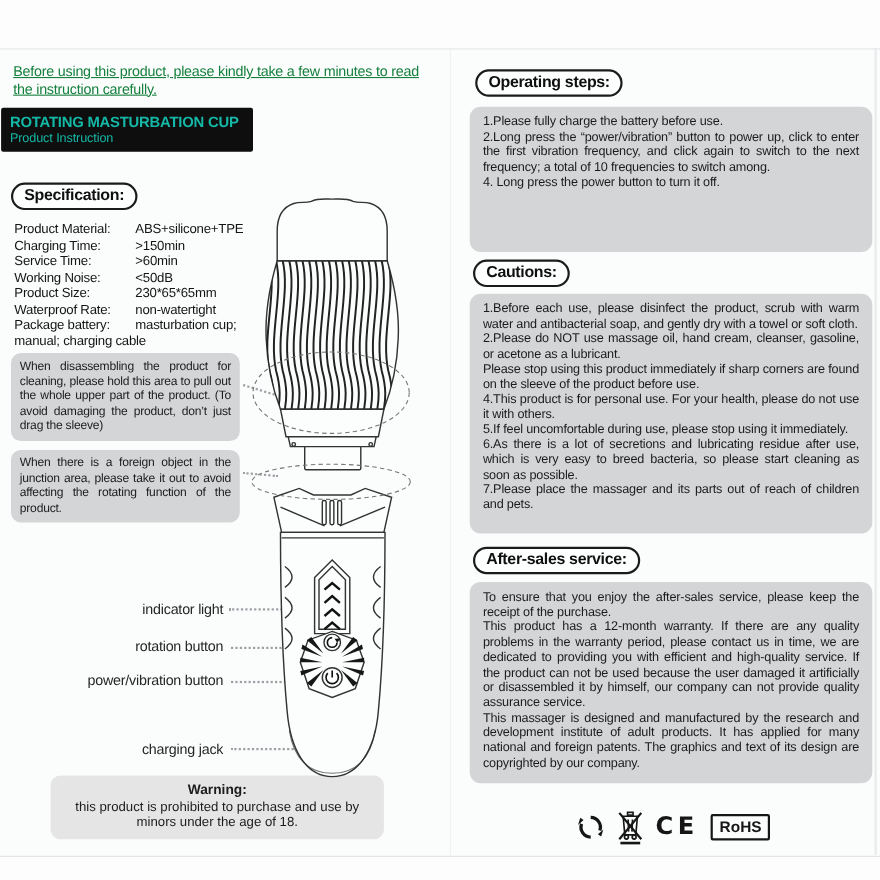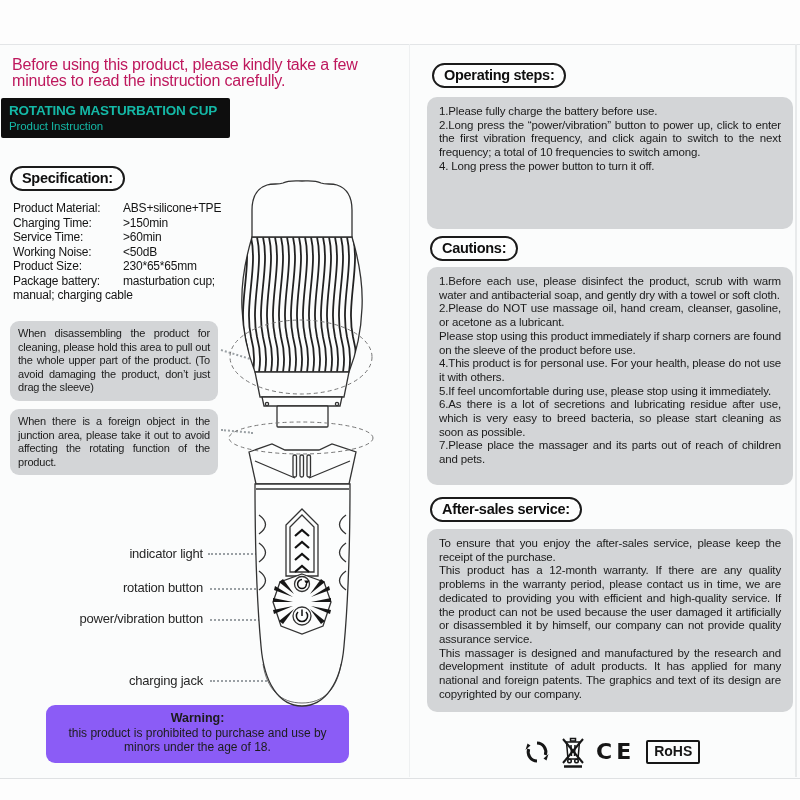--- a/index.html
+++ b/index.html
@@ -7,21 +7,21 @@
     width:800px;height:800px;position:relative;overflow:hidden;
     background:#fdfdfd;
     font-family:"Liberation Sans",sans-serif;color:#1b1b1b;
   }
   .surface{position:absolute;left:0;top:44px;width:800px;height:733px;
     background:#fbfcfc;border-top:1px solid #e3e5e7;border-bottom:1px solid #dfe1e3;}
   .fold{position:absolute;left:409px;top:44px;width:1px;height:733px;background:#eef0f1;}
   .edge-r{position:absolute;left:795px;top:44px;width:2px;height:733px;background:#e8eaeb;}
 
   .intro{position:absolute;left:12px;top:57px;width:382px;
-    font-size:16px;line-height:15.5px;letter-spacing:-0.2px;color:#be185d;}
+    font-size:13px;line-height:15.5px;letter-spacing:-0.2px;color:#15803d;text-decoration:underline;}
 
   .titlebox{position:absolute;left:1px;top:98px;width:213px;background:#0e0e0e;color:#14b8a6;
     padding:5px 8px 6px;border-radius:2px;z-index:2;}
   .titlebox .t1{font-size:13.5px;font-weight:700;letter-spacing:-0.2px;white-space:nowrap;}
   .titlebox .t2{font-size:11.5px;margin-top:2px;letter-spacing:-0.1px;}
 
   .pill{position:absolute;display:inline-block;border:2px solid #1b1b1b;border-radius:16px;
     padding:2px 10px 3px;font-weight:700;font-size:14.5px;letter-spacing:-0.3px;
     color:#0f0f0f;background:rgba(255,255,255,.55);z-index:2;}
   .pill-spec{left:10px;top:166px;}
@@ -46,21 +46,21 @@
   .dl1{top:546px;} .dl2{top:580px;} .dl3{top:611px;} .dl4{top:673px;}
 
   .dotline{position:absolute;height:0;border-top:2px dotted #9aa0a4;z-index:1;}
   .ln1{left:221px;top:349px;width:34px;transform:rotate(17deg);transform-origin:left center;}
   .ln2{left:221px;top:429px;width:32px;transform:rotate(5deg);transform-origin:left center;}
   .ln3{left:208px;top:553px;width:88px;}
   .ln4{left:210px;top:588px;width:82px;}
   .ln5{left:210px;top:619px;width:82px;}
   .ln6{left:210px;top:680px;width:96px;}
 
-  .warnbox{position:absolute;left:46px;top:705px;width:279px;background:#8b5cf6;border-radius:9px;
+  .warnbox{position:absolute;left:46px;top:705px;width:279px;background:#e5e5e5;border-radius:9px;
     padding:6px 12px 8px;text-align:center;font-size:12px;line-height:14.5px;color:#1c1c1c;}
   .warnhead{font-weight:700;font-size:12.5px;}
 
   .rbox{position:absolute;left:427px;width:342px;background:#d3d5d7;border-radius:10px;
     padding:8px 12px;font-size:11.5px;letter-spacing:-0.15px;line-height:13.7px;
     text-align:justify;color:#1b1b1b;overflow:hidden;z-index:1;}
   .opbox{top:97px;height:116px;}
   .cabox{top:267px;height:202px;}
   .asbox{top:529px;height:167px;}
   .rbox .para{margin:0;}
@@ -102,20 +102,24 @@
       <span class="spec-label">Service Time:</span>
       <span class="spec-value">&gt;60min</span>
     </div>
       <div class="spec-row">
       <span class="spec-label">Working Noise:</span>
       <span class="spec-value">&lt;50dB</span>
     </div>
       <div class="spec-row">
       <span class="spec-label">Product Size:</span>
       <span class="spec-value">230*65*65mm</span>
+    </div>
+      <div class="spec-row">
+      <span class="spec-label">Waterproof Rate:</span>
+      <span class="spec-value">non-watertight</span>
     </div>
       <div class="spec-row">
       <span class="spec-label">Package battery:</span>
       <span class="spec-value">masturbation cup;</span>
     </div>
     </div>
   <div>manual; charging cable</div>
 </div>
 
 <div class="callout co1">When disassembling the product for cleaning, please hold this area to pull out the whole upper part of the product. (To avoid damaging the product, don’t just drag the sleeve)</div>

